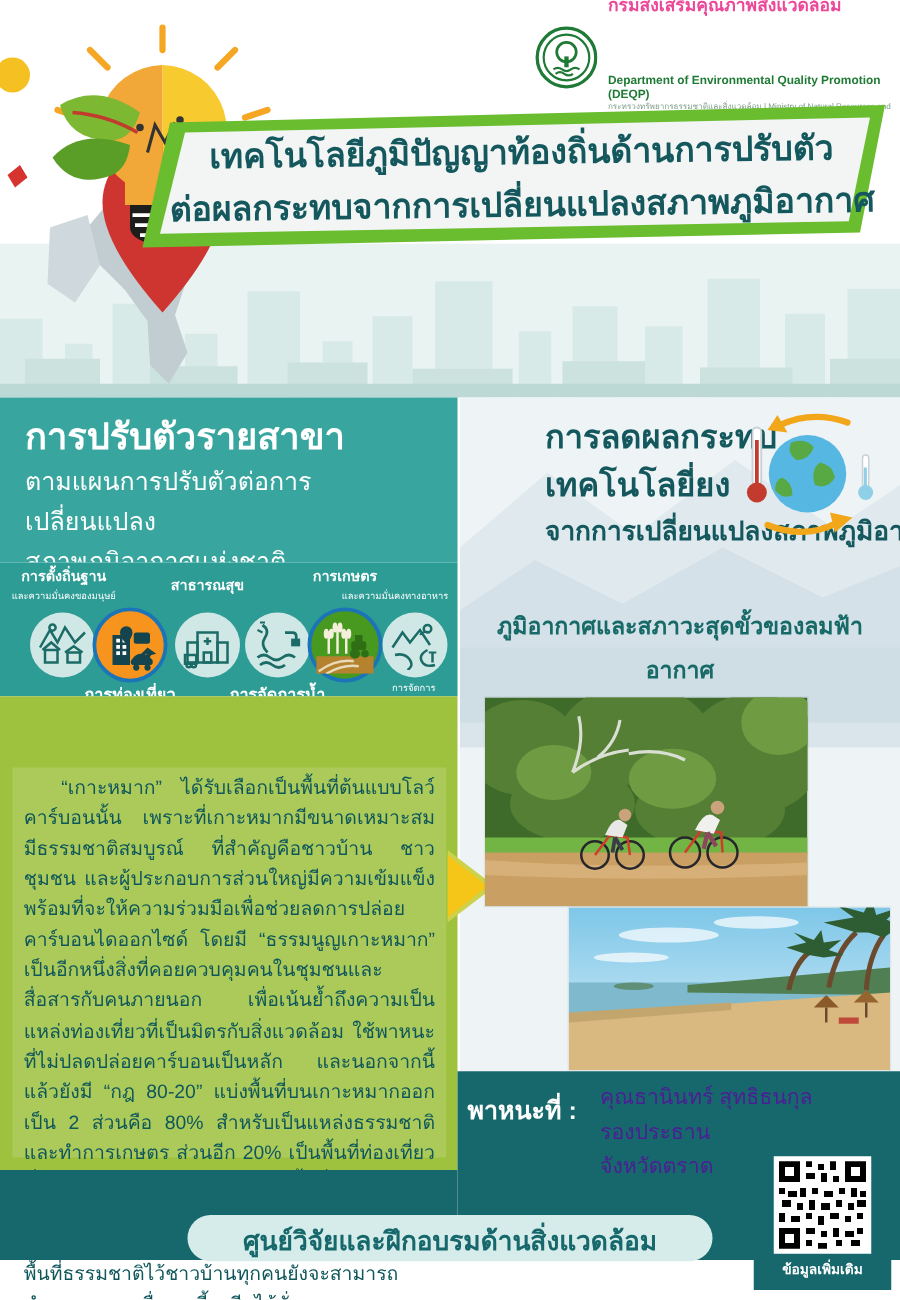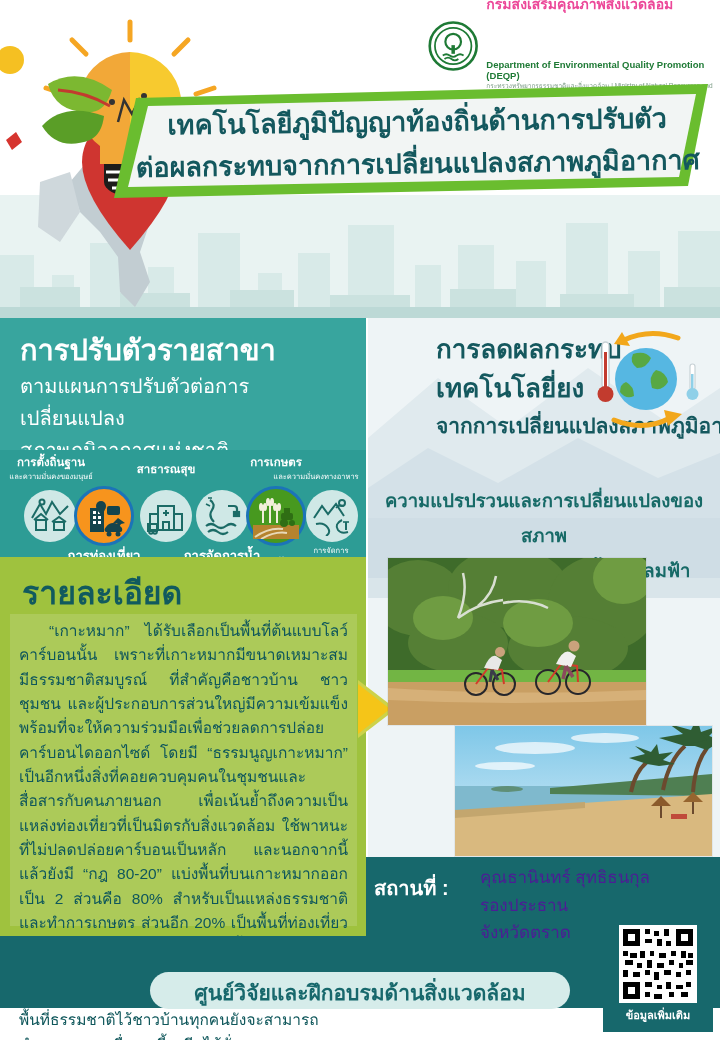--- a/index.html
+++ b/index.html
@@ -293,21 +293,20 @@
         <line x1="34" y1="26" x2="34" y2="34"></line>
             <path d="M31 26 h6" stroke-width="1.6"></path>
       </g>
         </svg>
     </div>
     <div class="sector-label lbl-sub" style="left:286px;top:96px;width:90px;">การจัดการ</div>
     <div class="sector-label lbl-main" style="left:266px;top:106px;width:110px;font-size:12.5px;">ทรัพยากรธรรมชาติ</div>
   </div>
 
   <div class="abs details">
-    <div class="details-heading">รายละเอียด</div>
     <div class="details-body">“เกาะหมาก” ได้รับเลือกเป็นพื้นที่ต้นแบบโลว์คาร์บอนนั้น เพราะที่เกาะหมากมีขนาดเหมาะสม มีธรรมชาติสมบูรณ์ ที่สำคัญคือชาวบ้าน ชาวชุมชน และผู้ประกอบการส่วนใหญ่มีความเข้มแข็ง พร้อมที่จะให้ความร่วมมือเพื่อช่วยลดการปล่อยคาร์บอนไดออกไซด์ โดยมี “ธรรมนูญเกาะหมาก” เป็นอีกหนึ่งสิ่งที่คอยควบคุมคนในชุมชนและสื่อสารกับคนภายนอก เพื่อเน้นย้ำถึงความเป็นแหล่งท่องเที่ยวที่เป็นมิตรกับสิ่งแวดล้อม ใช้พาหนะที่ไม่ปลดปล่อยคาร์บอนเป็นหลัก และนอกจากนี้แล้วยังมี “กฎ 80-20” แบ่งพื้นที่บนเกาะหมากออกเป็น 2 ส่วนคือ 80% สำหรับเป็นแหล่งธรรมชาติและทำการเกษตร ส่วนอีก 20% เป็นพื้นที่ท่องเที่ยว ซึ่งหากชาวบ้านทุกคนในเกาะนำพื้นที่ธรรมชาติเหล่านั้นไปเป็นพื้นที่ท่องเที่ยวทั้งหมด ในช่วงโลวซีซั่นก็จะทำให้ชาวบ้านขาดรายได้ไปได้ แต่หากเก็บพื้นที่ธรรมชาติไว้ชาวบ้านทุกคนยังจะสามารถทำการเกษตรเพื่อหาเลี้ยงชีพได้นั่นเอง</div>
   </div>
 
   <div class="abs right-bg">
     <svg width="352" height="539" viewBox="0 0 352 539">
       <polygon points="0,120 70,60 140,110 220,50 300,105 352,70 352,220 0,220" fill="#e0eaee"></polygon>
       <polygon points="0,170 60,130 130,165 210,120 290,160 352,135 352,260 0,260" fill="#d4e1e8"></polygon>
       <rect x="0" y="200" width="352" height="80" fill="#cbdae2" opacity="0.6"></rect>
     </svg>
   </div>
@@ -333,21 +332,20 @@
       <rect x="24" y="20" width="7" height="46" rx="3.5" fill="#ffffff" stroke="#c8d2d6" stroke-width="1.5"></rect>
       <rect x="26" y="30" width="3" height="36" fill="#c23b2e"></rect>
       <circle cx="27.5" cy="72" r="8" fill="#c23b2e"></circle>
       <rect x="112" y="42" width="5" height="26" rx="2.5" fill="#ffffff" stroke="#c8d2d6" stroke-width="1.2"></rect>
       <circle cx="114.5" cy="72" r="6" fill="#8fd0e8"></circle>
       <rect x="113" y="52" width="2.5" height="18" fill="#8fd0e8"></rect>
     </svg>
   </div>
 
   <div class="abs right-sub">
-    <div>ความแปรปรวนและการเปลี่ยนแปลงของสภาพ</div>
     <div>ภูมิอากาศและสภาวะสุดขั้วของลมฟ้าอากาศ</div>
   </div>
 
   <div class="abs pointer-arrow">
     <svg width="40" height="58" viewBox="0 0 40 58">
       <polygon points="0,0 38,29 0,58" fill="#cdd24a"></polygon>
       <polygon points="0,4 32,29 0,54" fill="#f5c518"></polygon>
     </svg>
   </div>
 
@@ -429,21 +427,21 @@
           <line x1="238" y1="76" x2="238" y2="88" stroke="#6b4a2e" stroke-width="2"></line>
         <rect x="216" y="88" width="16" height="5" fill="#c04a3a"></rect>
       </g>
     </svg>
   </div>
 
   <div class="abs band-right"></div>
   <div class="abs band-left"></div>
   <div class="abs qr-ext"></div>
 
-  <div class="abs loc-label">สถานที่ :</div>
+  <div class="abs loc-label">พาหนะที่ :</div>
   <div class="abs loc-lines">
     <div>คุณธานินทร์ สุทธิธนกุล รองประธาน</div>
     <div>จังหวัดตราด</div>
   </div>
 
   <div class="abs pill">
     <span class="pill-text">ศูนย์วิจัยและฝึกอบรมด้านสิ่งแวดล้อม</span>
   </div>
 
   <div class="abs qr-white">

